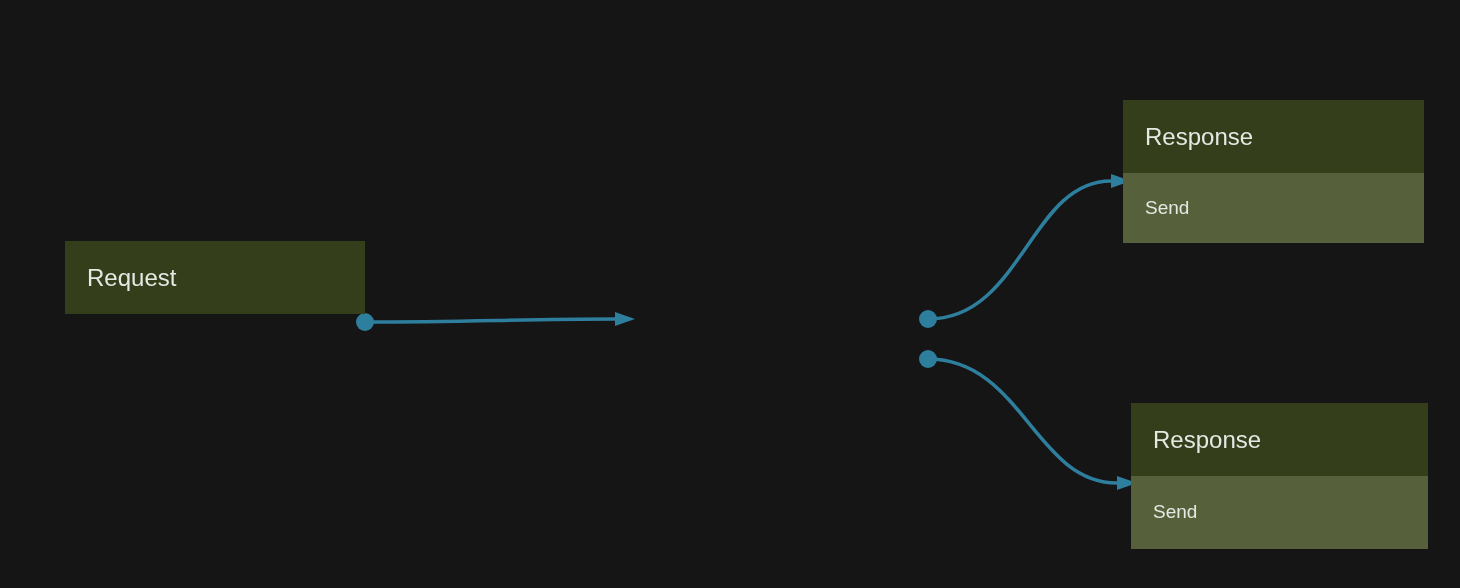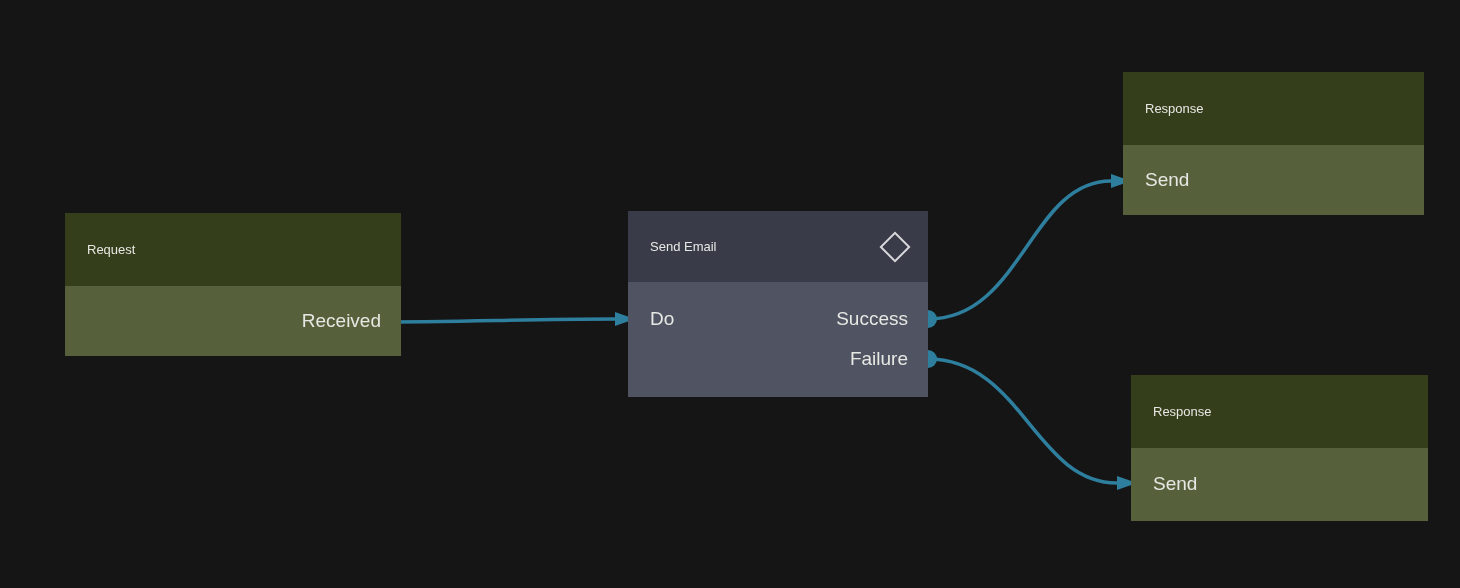--- a/index.html
+++ b/index.html
@@ -25,21 +25,22 @@
     position: absolute;
     box-sizing: border-box;
   }
   .node-header {
     display: flex;
     align-items: center;
     justify-content: space-between;
     padding: 0 22px;
     box-sizing: border-box;
     color: #e6e8e3;
-    font-size: 13px;
+    font-size: 24px;
+    margin-top: 28px;
   }
   .node-body {
     position: relative;
     box-sizing: border-box;
     color: #e6e8e3;
     font-size: 19px;
     padding-left: 16px;
   }
   .green .node-header { background: #343e1b; }
   .green .node-body   { background: #56603a; }
@@ -71,40 +72,26 @@
 
     <path d="M 928 319 C 1022 319, 1030 181, 1111 181" fill="none" stroke="#2e7f9e" stroke-width="3.5"></path>
     <polygon points="1131,181 1111,174 1111,188" fill="#2e7f9e"></polygon>
     <circle cx="928" cy="319" r="9" fill="#2e7f9e"></circle>
 
     <path d="M 928 359 C 1022 359, 1035 483, 1117 483" fill="none" stroke="#2e7f9e" stroke-width="3.5"></path>
     <polygon points="1137,483 1117,476 1117,490" fill="#2e7f9e"></polygon>
     <circle cx="928" cy="359" r="9" fill="#2e7f9e"></circle>
   </svg>
 
-  <div class="node green" style="left:65px; top:213px; width:336px;">
+  <div class="node green" style="left:65px; top:213px; width:300px;">
     <div class="node-header" style="height:73px;">
       <span>Request</span>
     </div>
-    <div class="node-body" style="height:70px;">
-      <span class="port-label" style="right:20px; top:23px;">Received</span>
-    </div>
   </div>
 
-  <div class="node slate" style="left:628px; top:211px; width:300px;">
-    <div class="node-header" style="height:71px;">
-      <span>Send Email</span>
-      <span class="diamond"></span>
-    </div>
-    <div class="node-body" style="height:115px;">
-      <span class="port-label" style="left:22px; top:25px;">Do</span>
-      <span class="port-label" style="right:20px; top:25px;">Success</span>
-      <span class="port-label" style="right:20px; top:65px;">Failure</span>
-    </div>
-  </div>
 
   <div class="node green" style="left:1123px; top:72px; width:301px;">
     <div class="node-header" style="height:73px;">
       <span>Response</span>
     </div>
     <div class="node-body" style="height:70px;">
       <span class="port-label" style="left:22px; top:23px;">Send</span>
     </div>
   </div>
 

